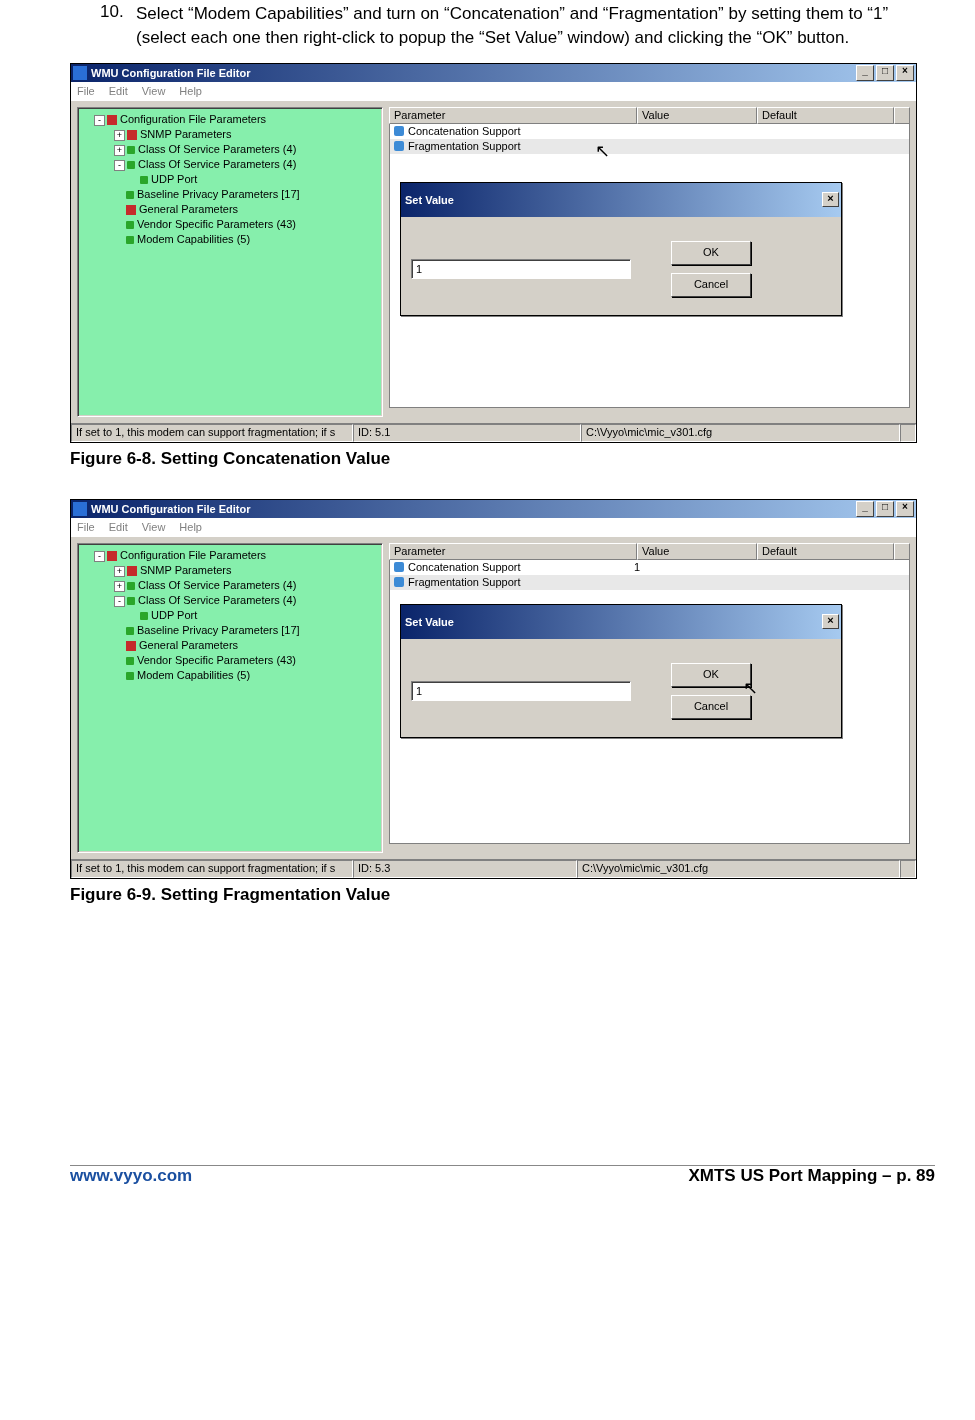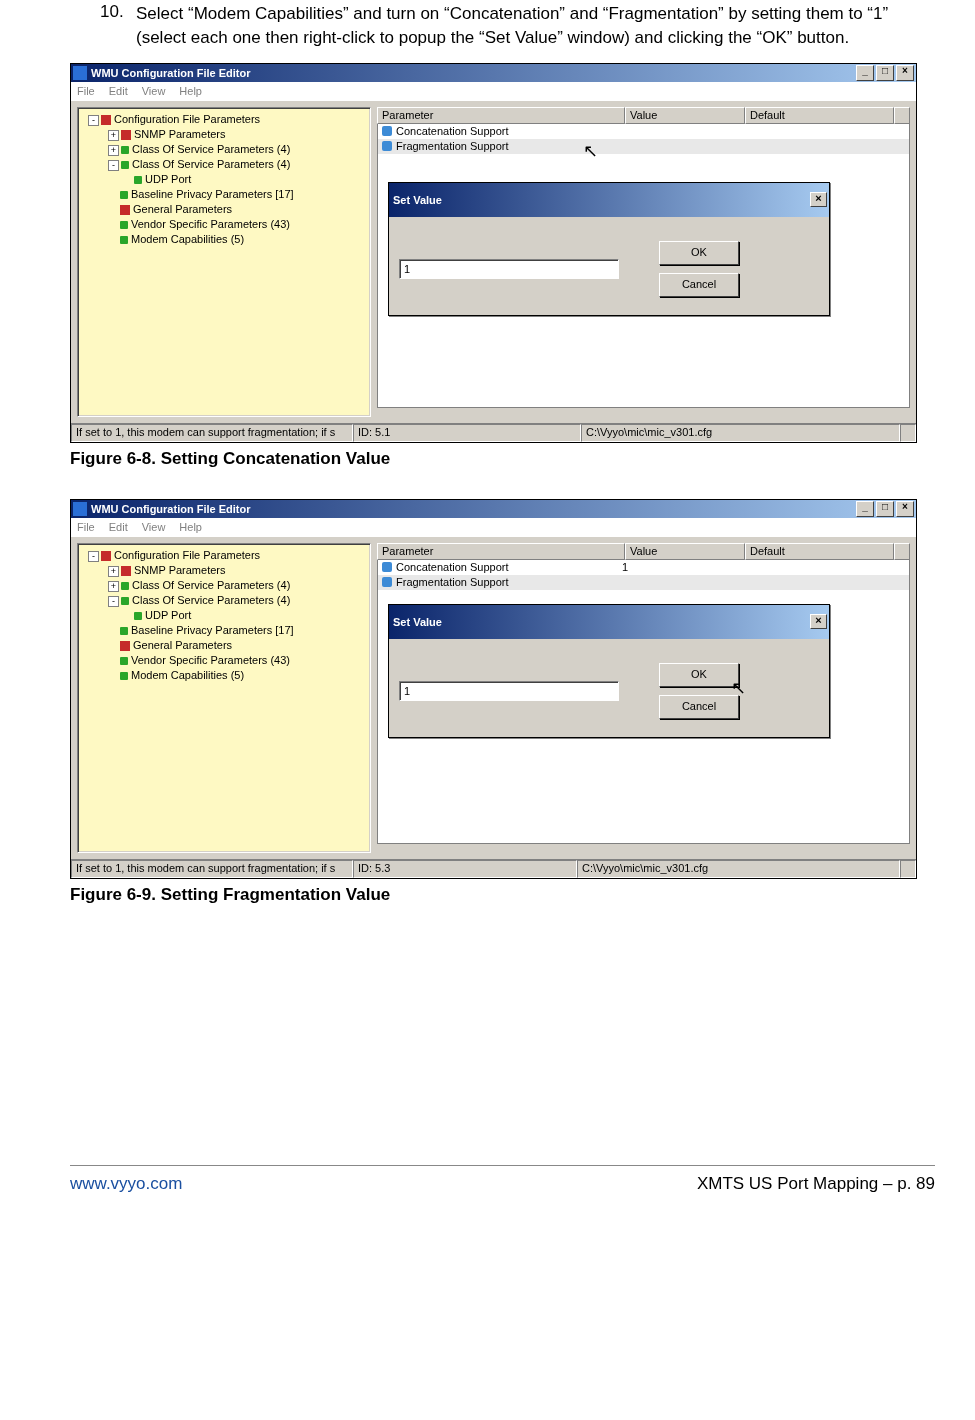--- a/index.html
+++ b/index.html
@@ -89,27 +89,27 @@
   }
   .win-body {
     display: flex;
     padding: 6px;
     gap: 6px;
     background: #d4d0c8;
   }
   .tree-panel {
     width: 272px;
     height: 300px;
-    background: #fef9c3;
+    background: #86efac;
     border: 1px solid #808080;
     border-right-color:#fff;
     border-bottom-color:#fff;
     box-shadow: inset 1px 1px 0 #404040, inset -1px -1px 0 #d4d0c8;
     overflow: hidden;
-    padding: 4px 10px;
+    padding: 4px 16px;
     color: #000;
     line-height: 15px;
   }
   .tree-panel .node {
     white-space: nowrap;
   }
   .exp {
     display:inline-block;width:9px;height:9px;border:1px solid #808080;
     font-size:9px;line-height:8px;text-align:center;margin-right:2px;
     background:#fff;
@@ -223,24 +223,23 @@
     font-size: 11px;
   }
   .win-status .cell {
     border:1px solid #808080;border-right-color:#fff;border-bottom-color:#fff;
     padding: 1px 4px;
     box-sizing: border-box;
   }
   .spacer-big { height: 230px; }
   .footer {
     border-top: 1px solid #888;
-    padding-top: 8px;
     display: flex;
     justify-content: space-between;
-    font-weight: normal;
+    font-weight: bold;
     font-size: 17px;
     gap: 40px;
   }
   .footer .url { color:#1a4fa0; }
 </style>
 </head>
 <body>
 
 <div class="page">
 

